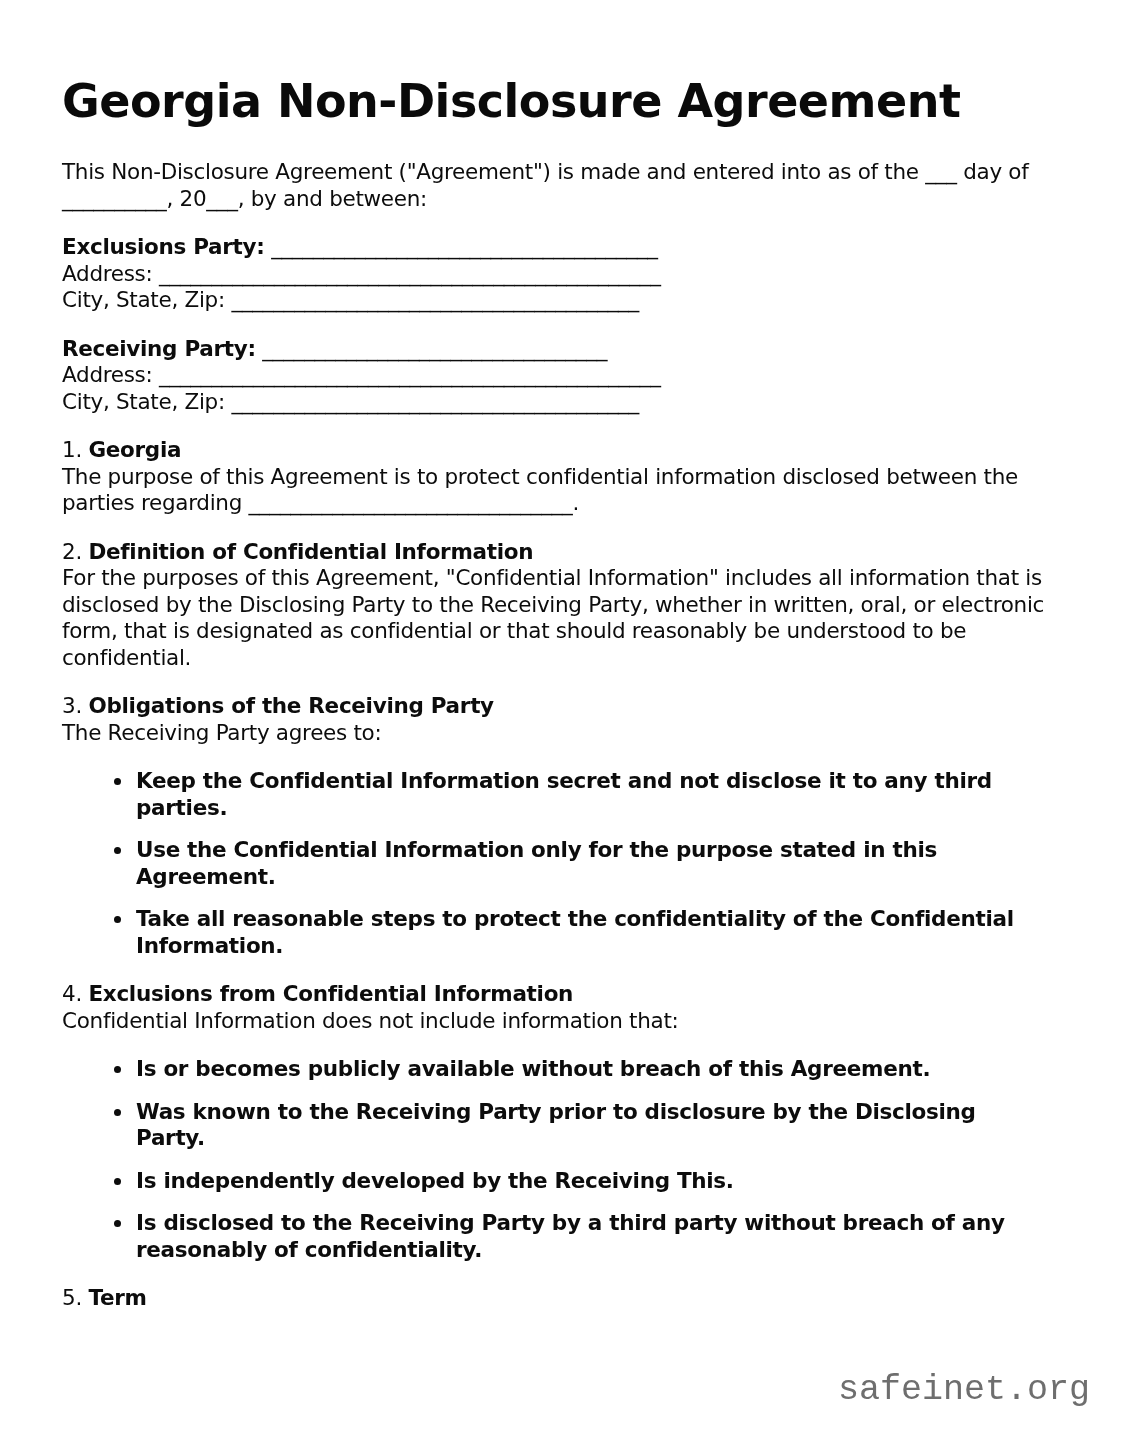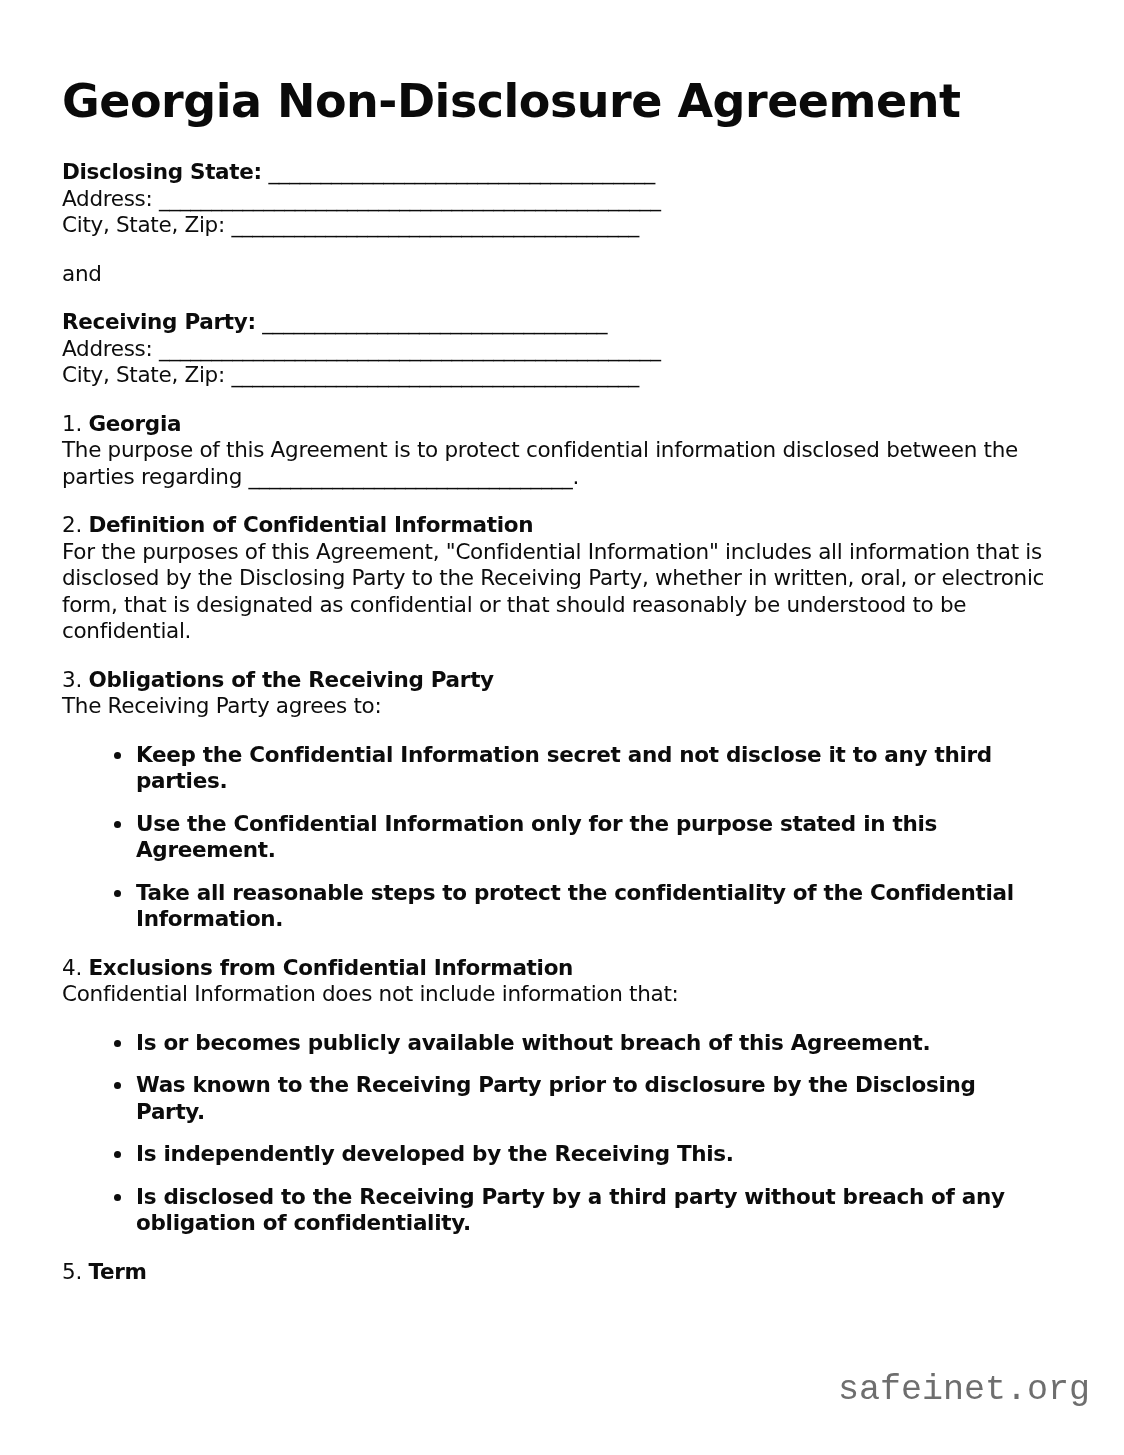--- a/index.html
+++ b/index.html
@@ -51,31 +51,31 @@
     color: #6e6e6e;
   }
 </style>
 </head>
 <body>
 
 <div class="page">
 
   <h1 class="doc-title">Georgia Non-Disclosure Agreement</h1>
 
+  <p class="para">This Non-Disclosure Agreement ("Agreement") is made and entered into as of the ___ day of __________, 20___, by and between:</p>
 
   <p class="para">
-    <strong>Disclosing State:</strong>
+    <strong>Exclusions Party:</strong>
     <span class="blank">_____________________________________</span><br>
     <span>Address:</span>
     <span class="blank">________________________________________________</span><br>
     <span>City, State, Zip:</span>
     <span class="blank">_______________________________________</span>
   </p>
 
-  <p class="para">and</p>
 
   <p class="para">
     <strong>Receiving Party:</strong>
     <span class="blank">_________________________________</span><br>
     <span>Address:</span>
     <span class="blank">________________________________________________</span><br>
     <span>City, State, Zip:</span>
     <span class="blank">_______________________________________</span>
   </p>
 
@@ -106,21 +106,21 @@
   <p class="para">
     <span>4.</span>
     <strong>Exclusions from Confidential Information</strong><br>
     <span>Confidential Information does not include information that:</span>
   </p>
 
   <ul class="bullet-list">
     <li>Is or becomes publicly available without breach of this Agreement.</li>
     <li>Was known to the Receiving Party prior to disclosure by the Disclosing Party.</li>
     <li>Is independently developed by the Receiving This.</li>
-    <li>Is disclosed to the Receiving Party by a third party without breach of any obligation of confidentiality.</li>
+    <li>Is disclosed to the Receiving Party by a third party without breach of any reasonably of confidentiality.</li>
   </ul>
 
   <p class="para">
     <span>5.</span>
     <strong>Term</strong><br>
   </p>
 
 
 </div>
 

